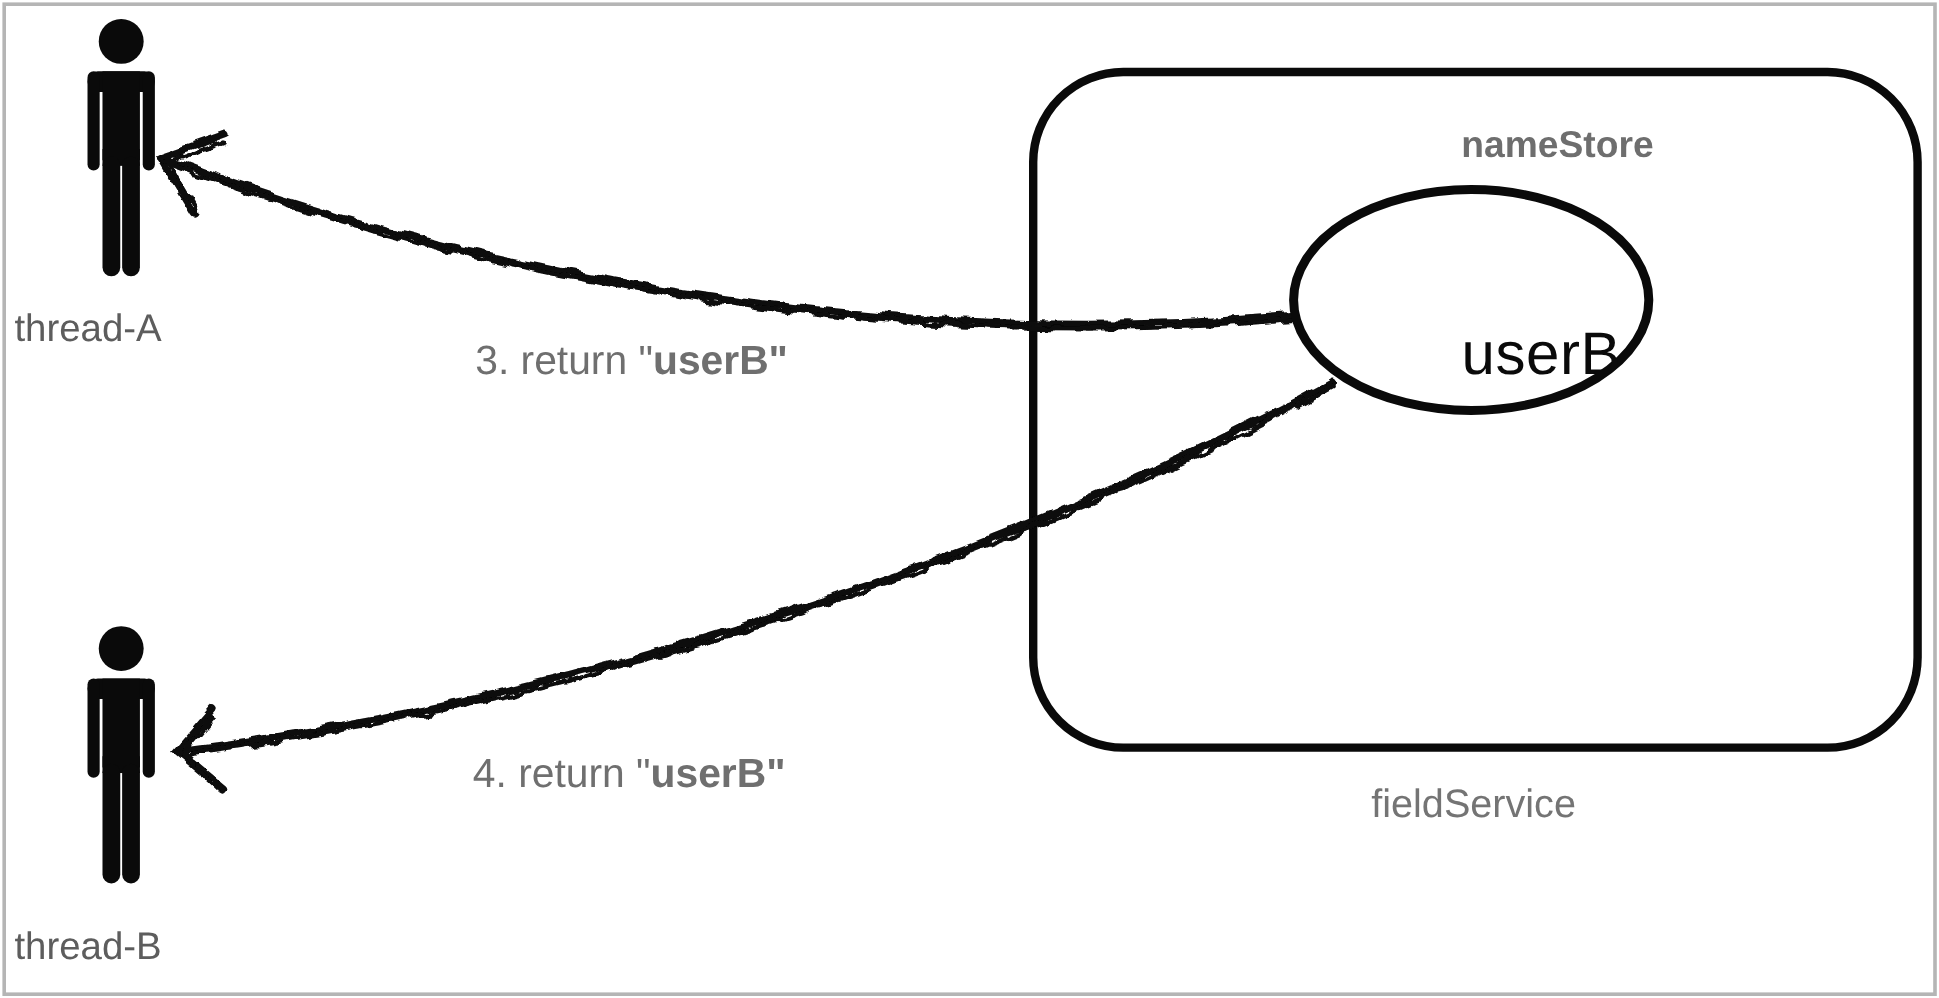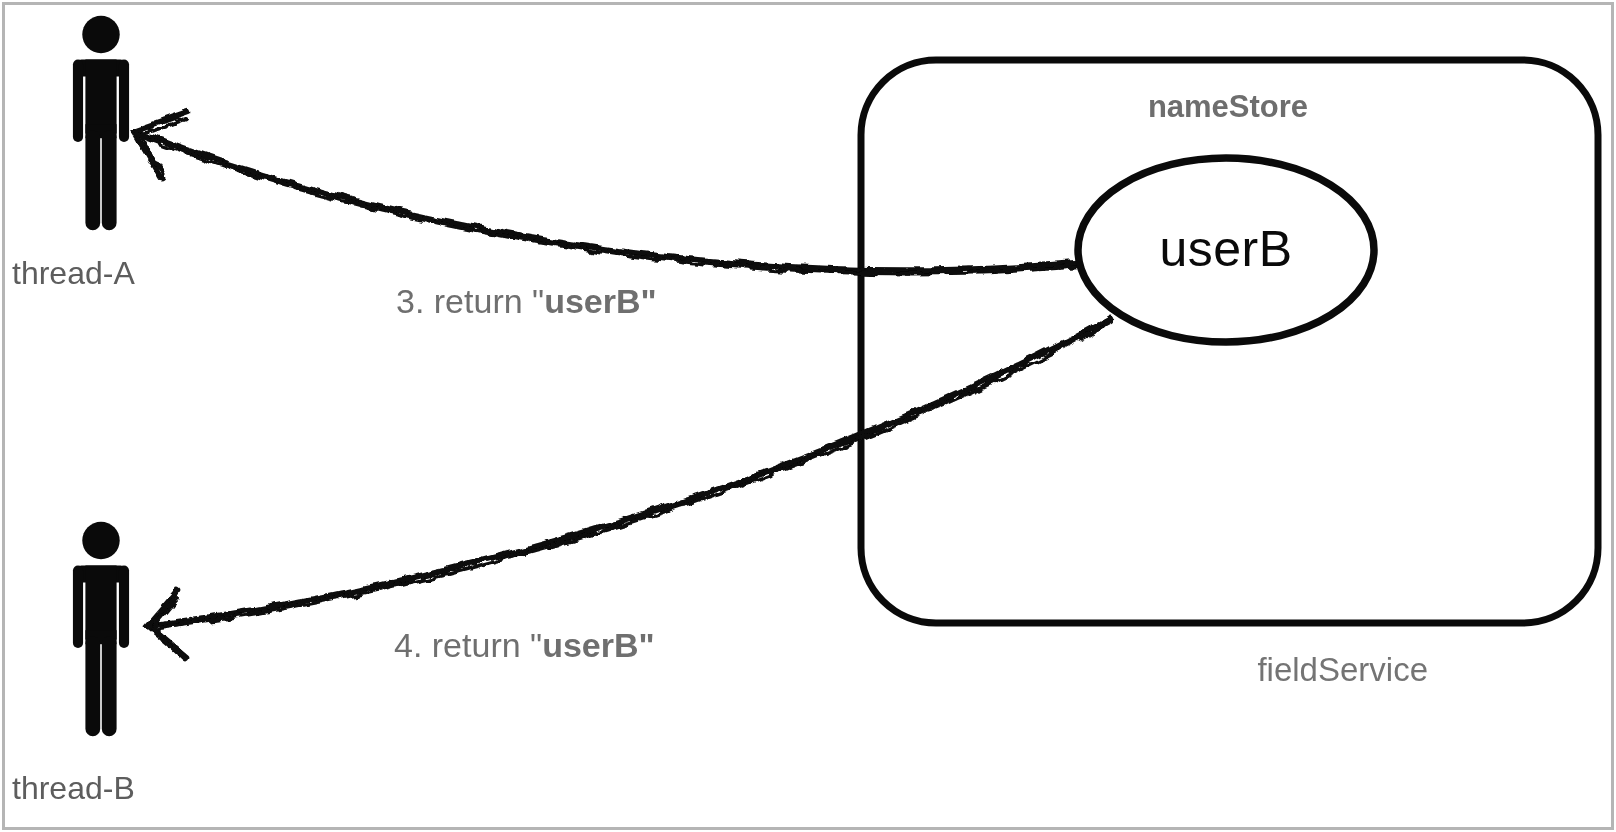--- a/index.html
+++ b/index.html
@@ -22,22 +22,23 @@
   }
   .message-label{
     font-size:34px;color:var(--message_label,#6f6f6f);
   }
   .message-label .msg-bold{font-weight:bold;}
   .container-title{
     font-size:31px;font-weight:bold;color:var(--container_label,#6e6e6e);
     text-align:center;
   }
   .node-label{
-    font-size:50px;color:var(--ink,#0a0a0a);text-align:center;
+    font-size:50px;color:var(--ink,#0a0a0a);text-align:right;
     letter-spacing:0.5px;
+    margin-top:46px;
   }
   .caption-label{
     font-size:33px;color:var(--caption_label,#747474);text-align:center;
   }
   .person{position:absolute;}
 </style>
 </head>
 <body style="--ink: #0a0a0a; --bg: #ffffff; --frame: #b5b5b5; --actor_label: #5d5d5d; --container_label: #6e6e6e; --message_label: #6f6f6f; --caption_label: #747474;">
 
 <div class="frame"></div>
@@ -99,17 +100,17 @@
     <rect x="30" y="148" width="19" height="128" rx="9.5"></rect>
     <rect x="51" y="148" width="19" height="128" rx="9.5"></rect>
   </g>
 </svg>
 <div class="label actor-label" style="left:12px;top:771px;">thread-B</div>
 
 <div class="label message-label" style="left:396px;top:283px;"><span>3. return "</span><span class="msg-bold">userB"</span></div>
 
 <div class="label message-label" style="left:394px;top:627px;"><span>4. return "</span><span class="msg-bold">userB"</span></div>
 
-<div class="label container-title" style="left:1078px;top:90px;width:300px;">nameStore</div>
+<div class="label container-title" style="left:1078px;top:104px;width:300px;text-align:right;">nameStore</div>
 
 <div class="label node-label" style="left:1101px;top:222px;width:250px;">userB</div>
 
-<div class="label caption-label" style="left:1028px;top:652px;width:400px;text-align:right;">fieldService</div>
+<div class="label caption-label" style="left:1028px;top:652px;width:400px;">fieldService</div>
 
 </body></html>

